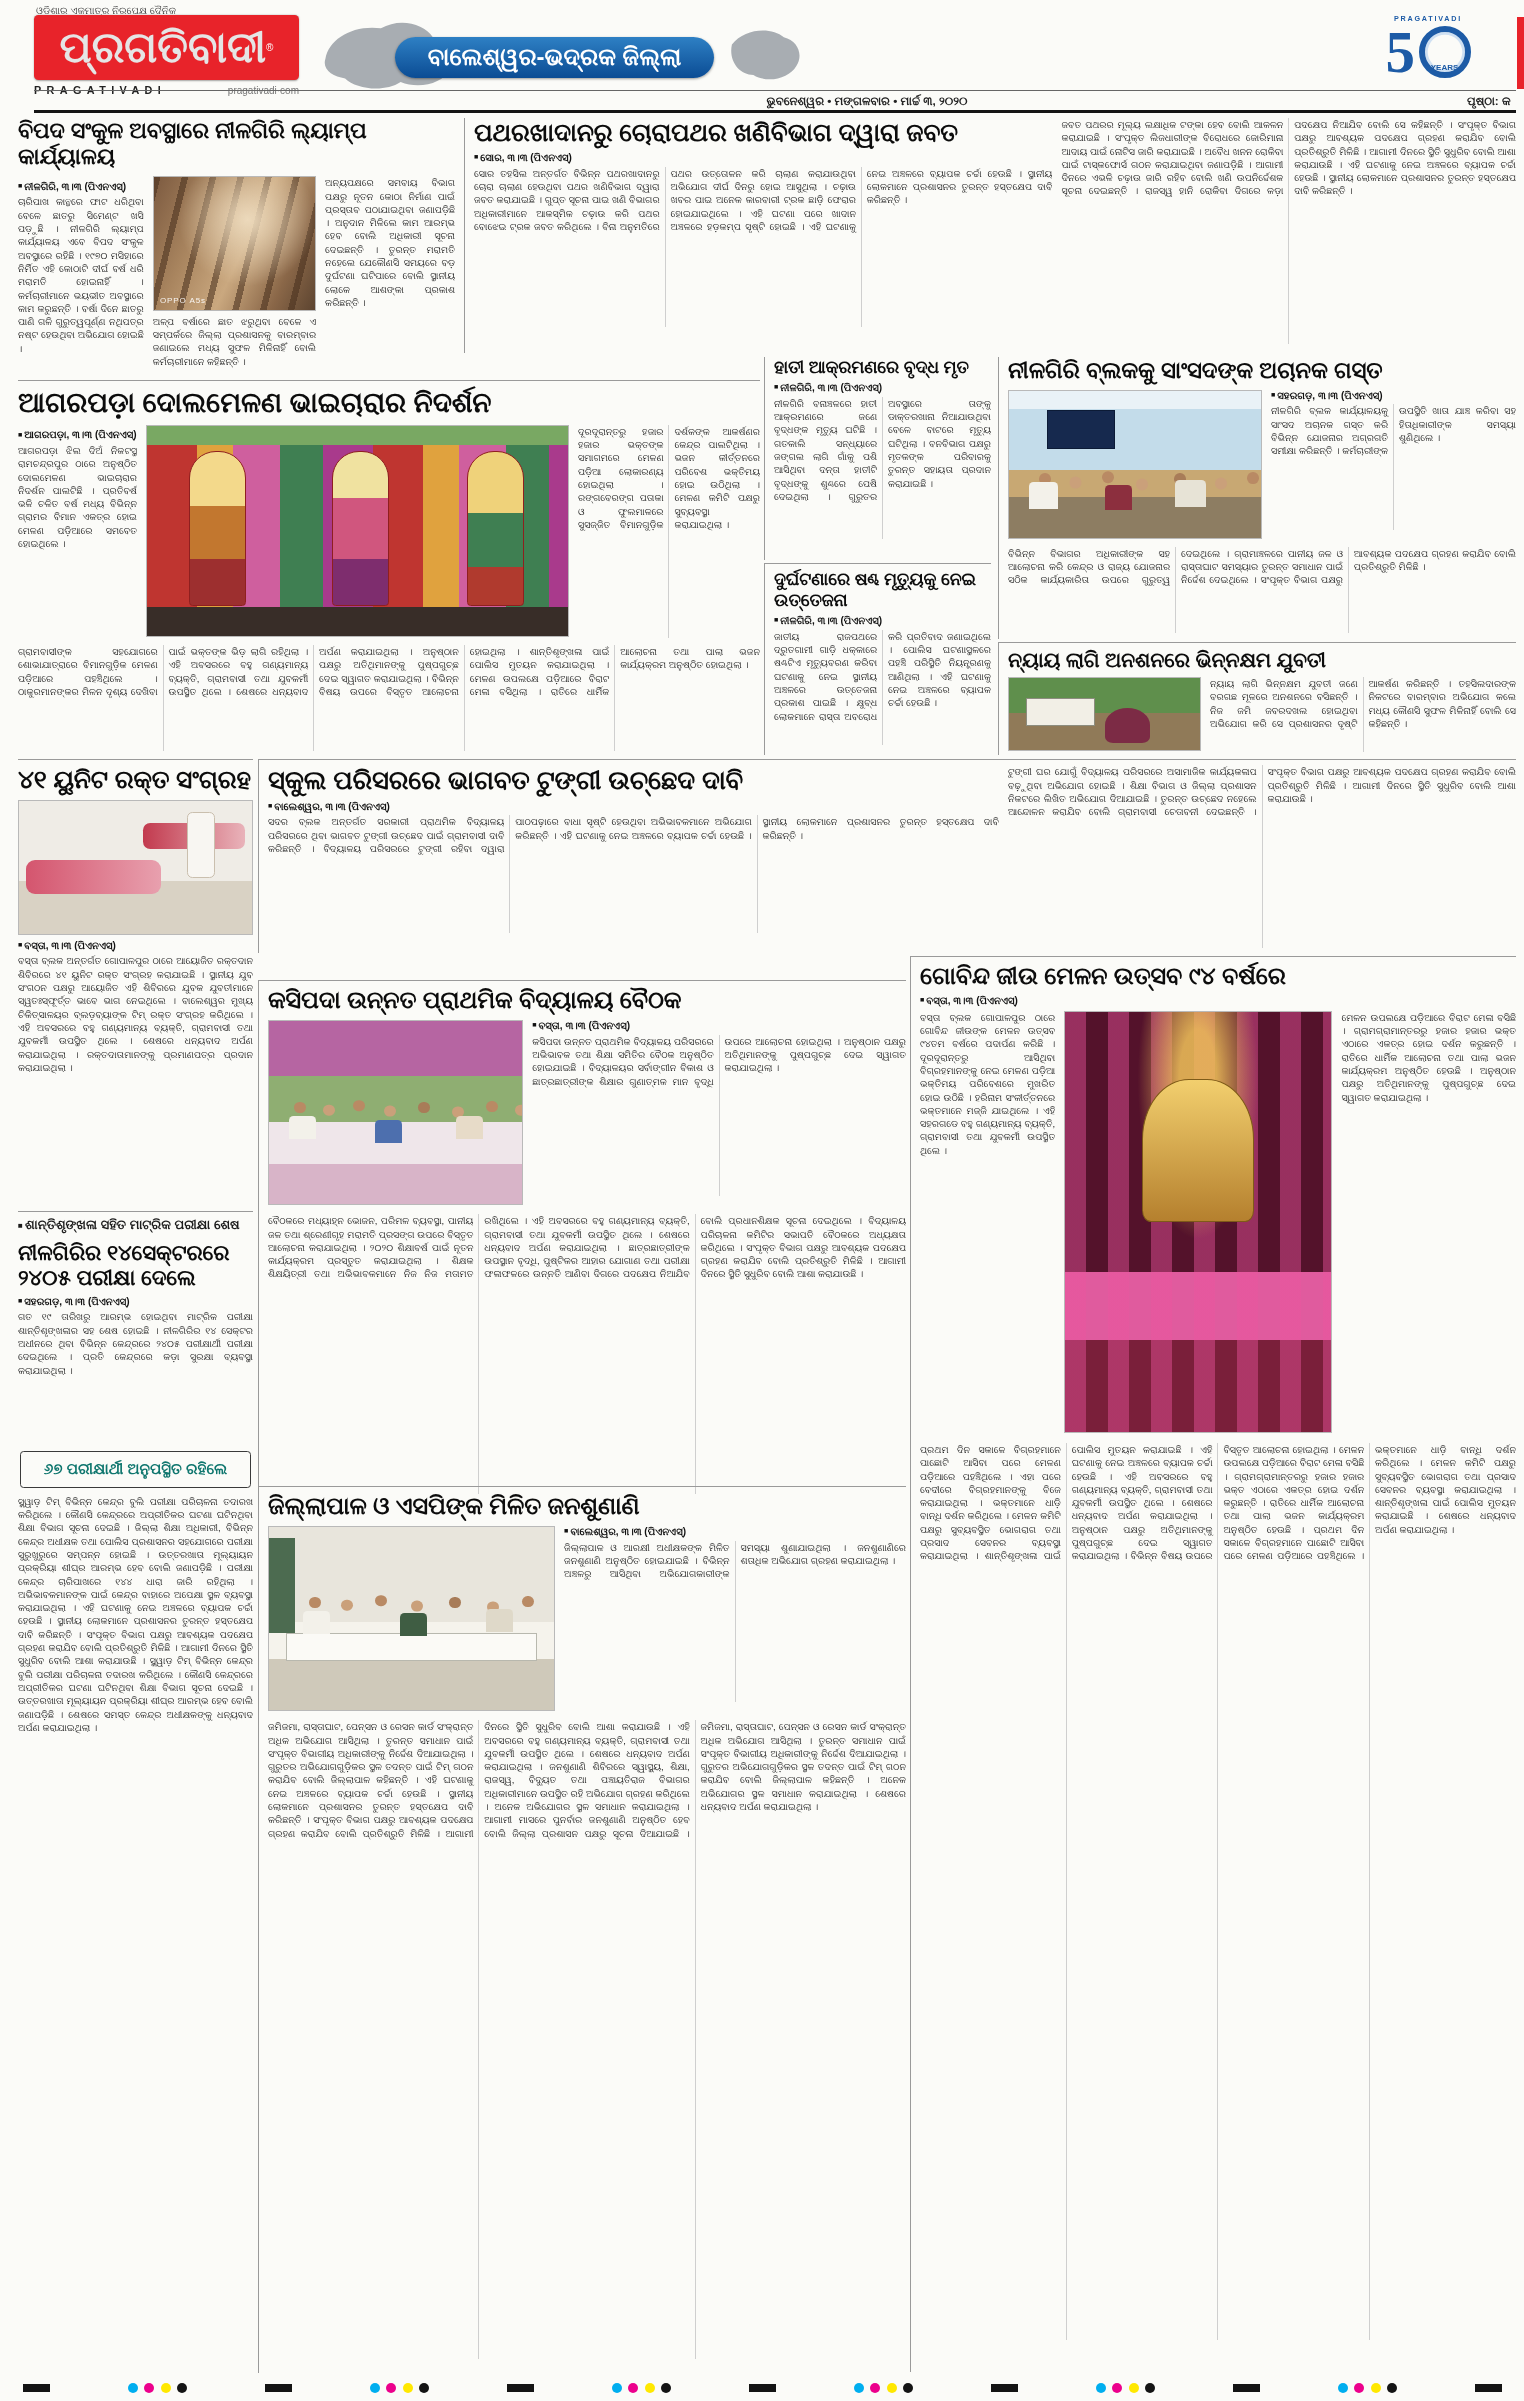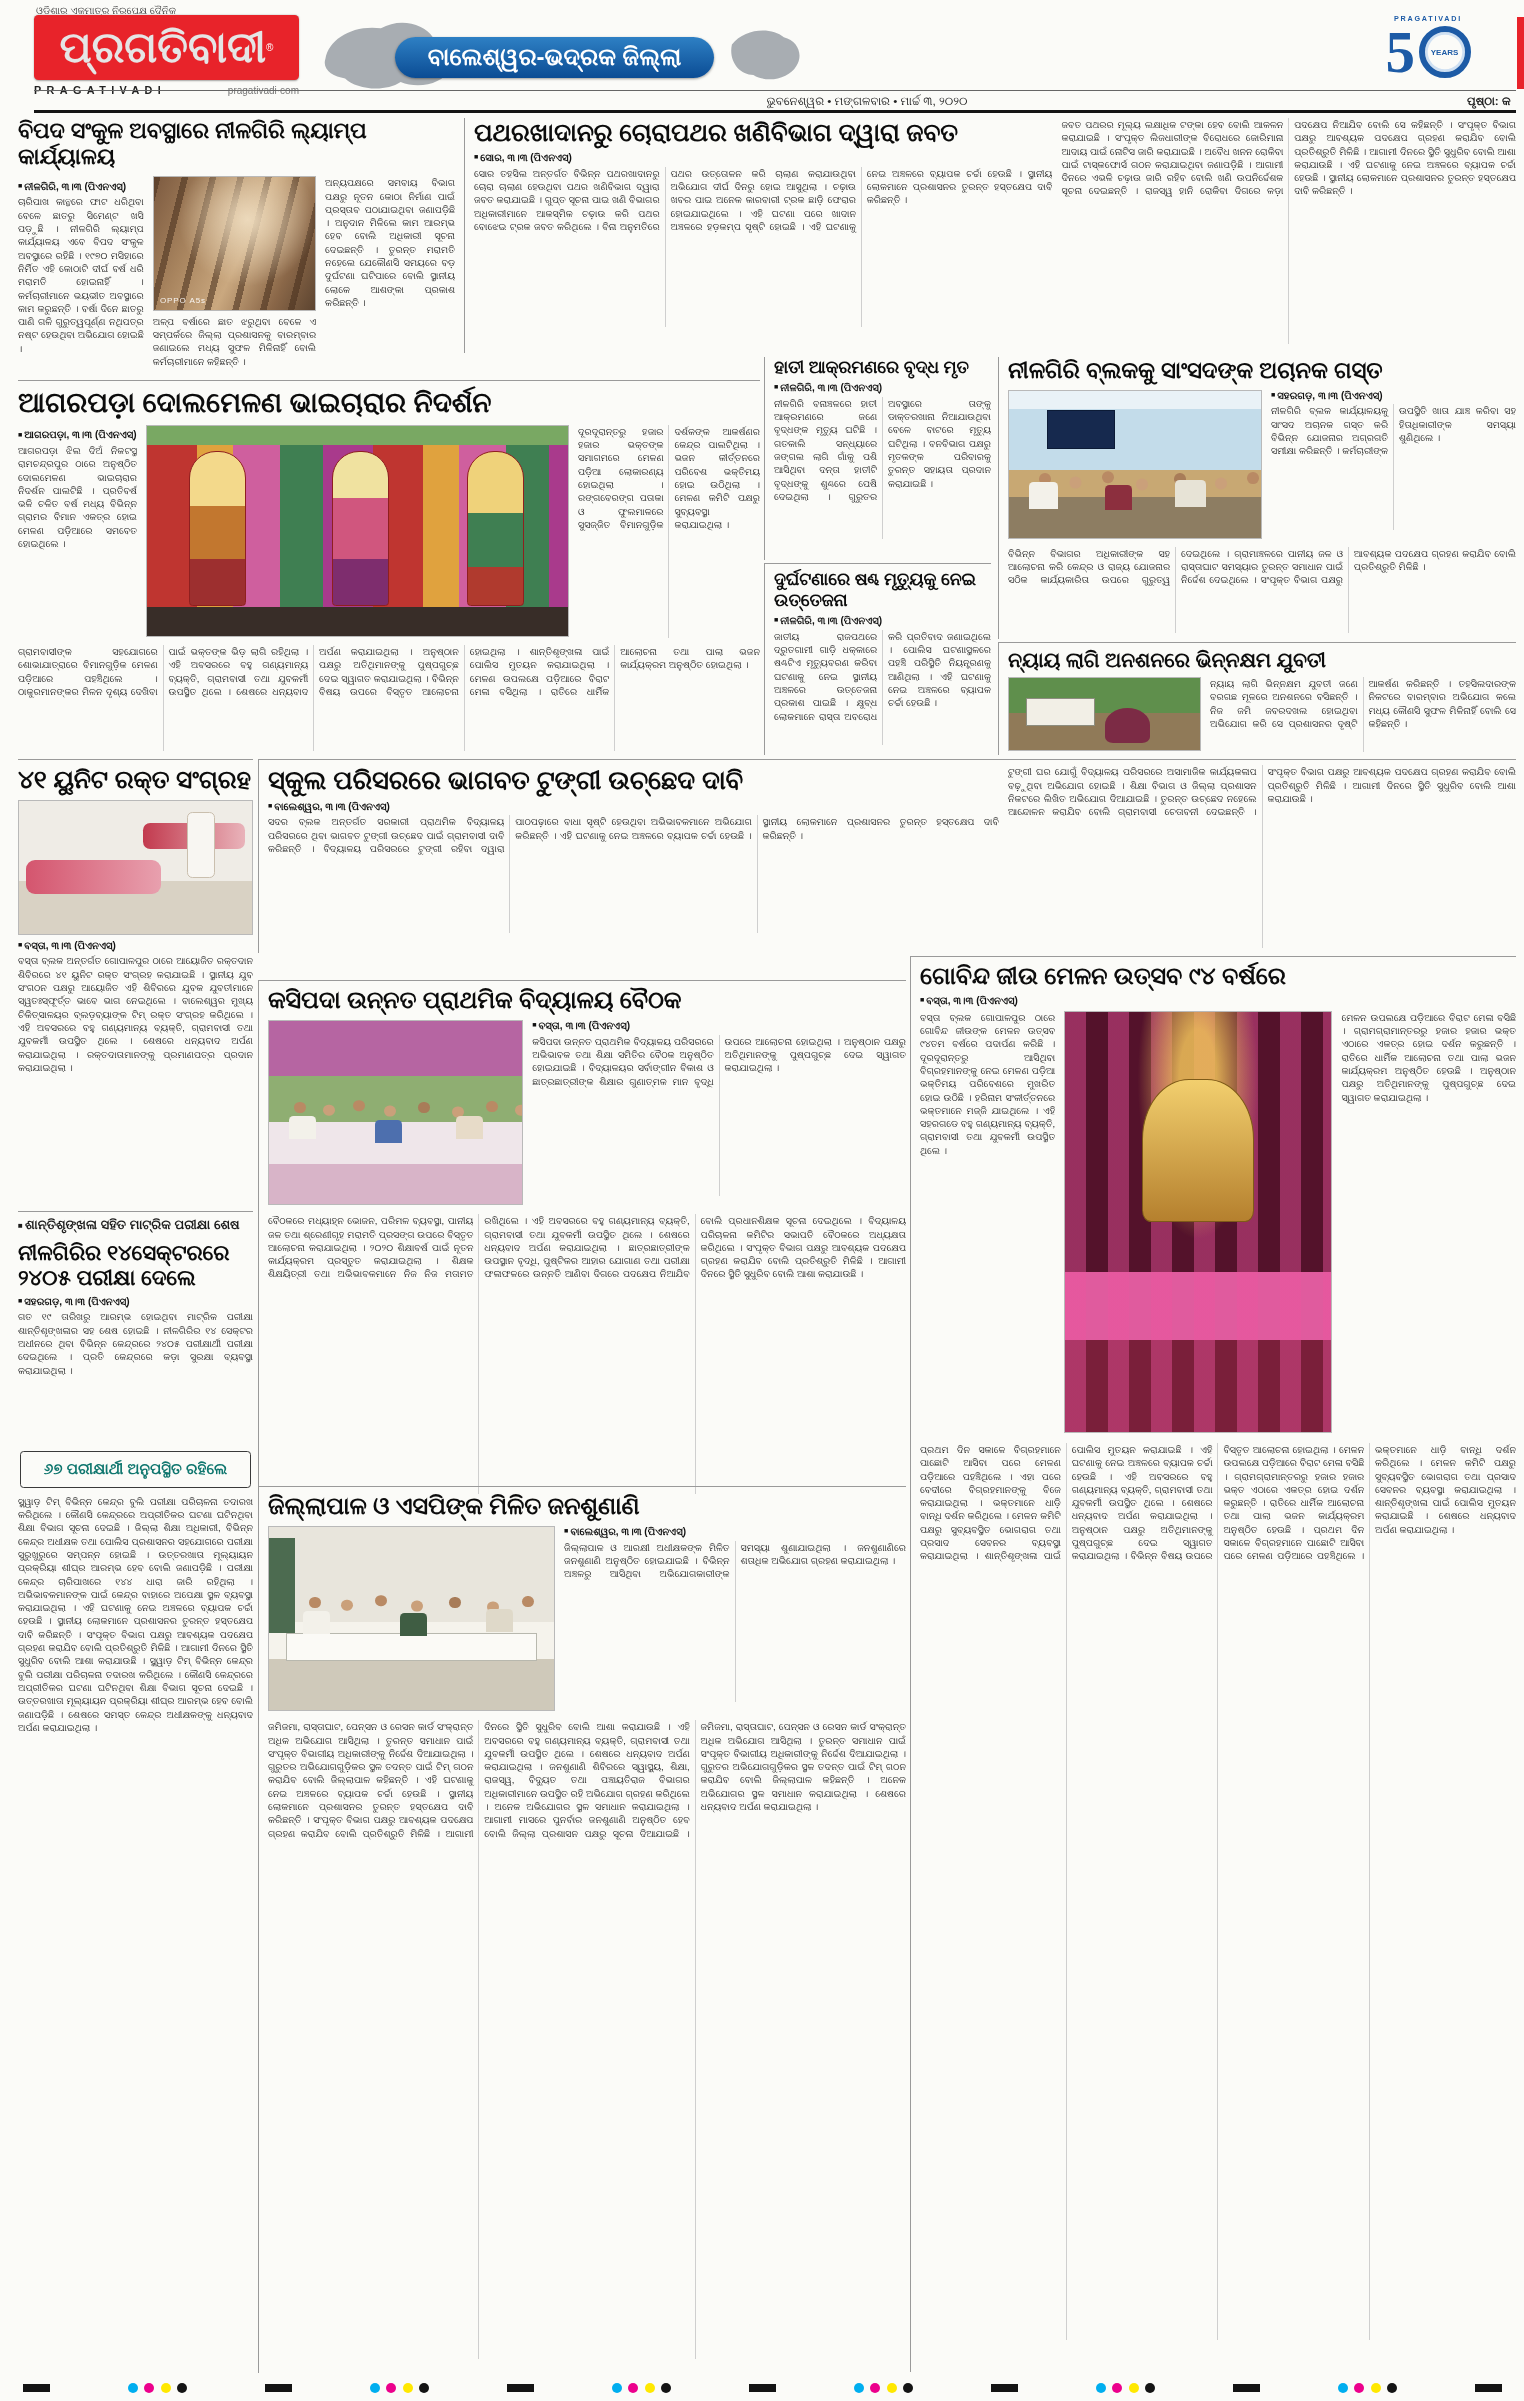--- a/index.html
+++ b/index.html
@@ -25,24 +25,24 @@
   .logo-reg{color:#fff;font-size:10px;vertical-align:top}
   .logo-sub{position:absolute;left:34px;top:70px;width:265px;display:flex;justify-content:space-between;align-items:baseline}
   .logo-latin{font-size:10.8px;letter-spacing:5.4px;color:#222;font-weight:bold}
   .logo-web{font-size:10px;color:#777}
   .map-banner{position:absolute;left:309px;top:0;width:502px;height:77px}
   .edition-banner{position:absolute;left:86px;top:23px;width:319px;height:41px;border-radius:21.5px;background:linear-gradient(180deg,#2e80c4,#0b4c94);display:flex;align-items:center;justify-content:center;color:#fff;font-size:24px;font-weight:bold;box-shadow:0 0.9px 2.7px rgba(0,0,0,.4)}
   .anniv{position:absolute;right:25px;top:0;width:144px;height:86px;text-align:center}
   .anniv-top{font-size:7.2px;letter-spacing:1.8px;color:#1d5ba6;font-weight:bold}
   .anniv-main{display:flex;align-items:center;justify-content:center;gap:3.6px}
   .anniv-5{font-size:59px;font-weight:bold;color:#1d5ba6;line-height:1;font-family:"Liberation Serif","DejaVu Serif",serif}
-  .anniv-ring{width:52px;height:52px;border:6.3px solid #1d5ba6;border-radius:50%;display:flex;align-items:center;justify-content:center;font-size:8px;font-weight:bold;color:#1d5ba6;box-shadow:inset 0 0 0 2.7px #cfe0f2}
+  .anniv-ring{width:52px;height:52px;border:6.3px solid #1d5ba6;border-radius:50%;display:flex;align-items:flex-end;justify-content:center;font-size:8px;font-weight:bold;color:#1d5ba6;box-shadow:inset 0 0 0 2.7px #cfe0f2}
   .corner-strip{position:absolute;right:0;top:3.6px;width:8px;height:72px;background:#e8232a}
   .dateline-row{position:absolute;left:34px;top:90px;width:1482px;border-top:0.9px solid #666;border-bottom:3.6px solid #151515;height:23px;display:flex;align-items:center}
-  .dateline{margin:0 auto;font-size:11.7px;font-weight:normal;color:#222;padding-left:233px}
+  .dateline{margin:0 auto;font-size:11.7px;font-weight:bold;color:#222;padding-left:233px}
   .pagelabel{font-size:11.7px;font-weight:bold;color:#222;margin-right:5.4px}
   
   .ph{position:relative;overflow:hidden;background:#ddd;border:0.9px solid #b9b9b9;flex-shrink:0}
   .wm{position:absolute;left:6.3px;bottom:5.4px;color:#fff;font-size:8px;opacity:.9;letter-spacing:0.9px}
   .ph-ceiling{background:radial-gradient(ellipse at 58% 32%,#ecd9bb 0%,rgba(0,0,0,0) 52%),repeating-linear-gradient(104deg,rgba(70,46,28,.55) 0 6.3px,rgba(0,0,0,0) 6.3px 27px),linear-gradient(115deg,#7c5a40 0%,#a9855f 30%,#caa87f 55%,#8a6748 80%,#5c4430 100%)}
   .ph-dol{background:linear-gradient(180deg,rgba(0,0,0,0) 86%,#382d28 86%),linear-gradient(180deg,#79a863 0 9%,rgba(0,0,0,0) 9%),repeating-linear-gradient(90deg,#bf3530 0 50px,#e0a23e 50px 86px,#cf5f9e 86px 133px,#3f7f52 133px 176px,#a93a8c 176px 226px)}
   .tower{position:absolute;top:12%;width:57px;height:74%;border:1.8px solid #8f1f1f;border-radius:27px 27px 3.6px 3.6px;background:linear-gradient(180deg,#f3d98b 0 35%,#c2772f 35% 70%,#9d2f2f 70%)}
   .ph-meet{background:linear-gradient(180deg,#e9f2f7 0 12%,#c3dcea 12% 54%,#c8a873 54% 72%,#8d7d62 72% 100%)}
   .tv{position:absolute;left:15%;top:13%;width:27%;height:27%;background:#16294e;border:1.8px solid #0c1b36}
   .fig{position:absolute;border-radius:4.5px 4.5px 0 0}

